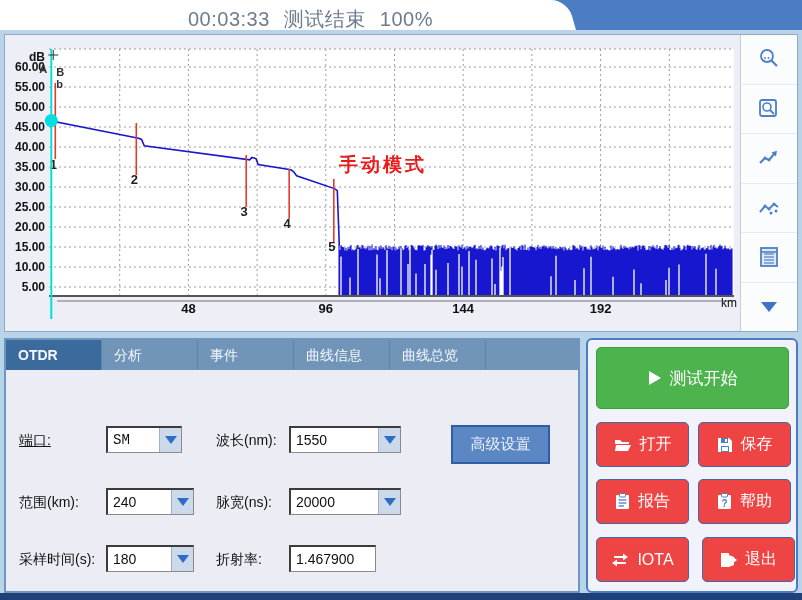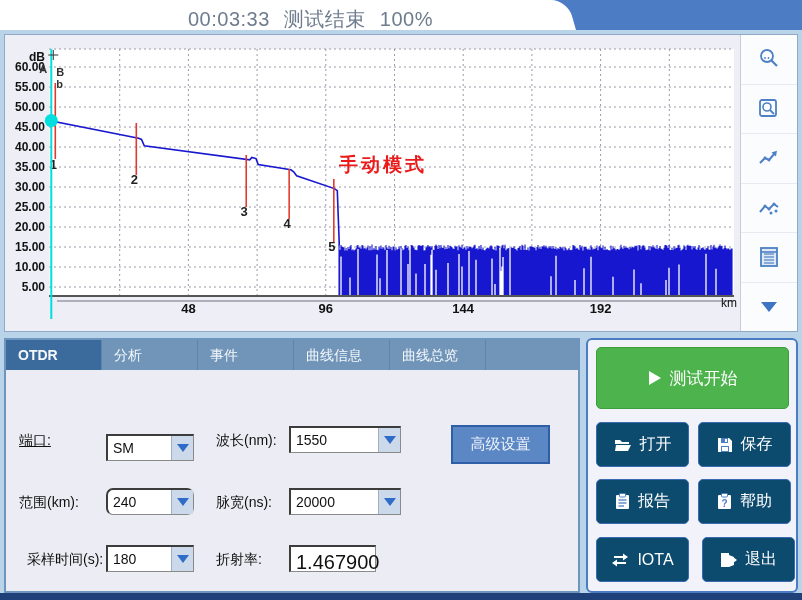--- a/index.html
+++ b/index.html
@@ -39,33 +39,33 @@
          border-right:1px solid #5d84a9; cursor:pointer; white-space:nowrap; }
   .tab.active { background:#3b6b9d; font-weight:bold; }
   #form-area { position:absolute; left:0; top:30px; width:572px; height:221px; }
   .fld-label { position:absolute; font-size:14px; color:#101010; }
   .dropdown { position:absolute; height:27px; background:#ffffff; border:1px solid #8a8a8a;
               border-top:2px solid #3c3c3c; border-left:2px solid #3c3c3c; display:flex; cursor:pointer; }
   .dd-value { flex:1; font-size:14px; color:#101010; padding:4px 0 0 5px; overflow:hidden; }
   .dd-btn { width:22px; background:#ccd9ea; border-left:1px solid #9fb0c6; display:flex; align-items:center; justify-content:center; }
   .dd-arrow { width:0; height:0; border-left:6px solid transparent; border-right:6px solid transparent; border-top:8px solid #2f6cc8; }
   .text-input { position:absolute; height:27px; background:#fff; border:1px solid #8a8a8a;
-                border-top:2px solid #3c3c3c; border-left:2px solid #3c3c3c; font-size:20px; color:#101010;
+                border-top:2px solid #3c3c3c; border-left:2px solid #3c3c3c; font-size:14px; color:#101010;
                 padding:4px 0 0 5px; font-family:"Liberation Sans",sans-serif; }
   #advanced-btn { position:absolute; left:445px; top:55px; width:99px; height:39px; background:#5b87c5;
                   border:2px solid #2d5ea6; color:#eef3fb; font-size:15px; cursor:pointer;
                   font-family:"Liberation Sans",sans-serif; }
 
   
   #actions-panel { position:absolute; left:586px; top:308px; width:212px; height:255px;
                    background:#f2f3fa; border:2px solid #4a7cc4; border-radius:6px; }
   .act-btn { position:absolute; display:flex; align-items:center; justify-content:center; gap:8px;
              border-radius:5px; color:#ffffff; font-size:16px; cursor:pointer; font-family:"Liberation Sans",sans-serif; }
   #btn-start { left:8px; top:7px; width:193px; height:62px; background:#4db34c; border:1px solid #3c9e3c; font-size:17px; }
-  .blue-btn { width:93px; height:45px; background:#0c4a6e; border:1px solid #3a6bb2; }
+  .blue-btn { width:93px; height:45px; background:#ef4444; border:1px solid #3a6bb2; }
   #btn-open   { left:8px;   top:82px;  }
   #btn-save   { left:110px; top:82px;  }
   #btn-report { left:8px;   top:139px; }
   #btn-help   { left:110px; top:139px; }
   #btn-iota   { left:8px;   top:197px; }
   #btn-exit   { left:114px; top:197px; }
   .act-btn svg { flex:0 0 auto; }
 </style>
 </head>
 <body>
@@ -205,51 +205,51 @@
         <div class="tab active">OTDR</div>
         <div class="tab">分析</div>
         <div class="tab">事件</div>
         <div class="tab">曲线信息</div>
         <div class="tab">曲线总览</div>
       </div>
 
       <div id="form-area">
 
         <span class="fld-label" style="left:13px; top:62px;text-decoration:underline;">端口:</span>
-        <div class="dropdown" style="left:100px; top:64px; width:88px;">
+        <div class="dropdown" style="left:100px; top:56px; width:76px;font-family:Liberation Mono, monospace;">
           <span class="dd-value">SM</span>
           <span class="dd-btn">
               <span class="dd-arrow"></span>
             </span>
         </div>
         <span class="fld-label" style="left:210px; top:62px;">波长(nm):</span>
         <div class="dropdown" style="left:283px; top:56px; width:112px;">
           <span class="dd-value">1550</span>
           <span class="dd-btn">
               <span class="dd-arrow"></span>
             </span>
         </div>
         <button id="advanced-btn">高级设置</button>
 
         <span class="fld-label" style="left:13px; top:124px;">范围(km):</span>
-        <div class="dropdown" style="left:100px; top:118px; width:88px;border-radius:7px;">
+        <div class="dropdown" style="left:100px; top:118px; width:88px;">
           <span class="dd-value">240</span>
           <span class="dd-btn">
               <span class="dd-arrow"></span>
             </span>
         </div>
         <span class="fld-label" style="left:210px; top:124px;">脉宽(ns):</span>
         <div class="dropdown" style="left:283px; top:118px; width:112px;">
           <span class="dd-value">20000</span>
           <span class="dd-btn">
               <span class="dd-arrow"></span>
             </span>
         </div>
 
-        <span class="fld-label" style="left:13px; top:181px;margin-left:8px;">采样时间(s):</span>
+        <span class="fld-label" style="left:13px; top:181px;">采样时间(s):</span>
         <div class="dropdown" style="left:100px; top:175px; width:88px;">
           <span class="dd-value">180</span>
           <span class="dd-btn">
               <span class="dd-arrow"></span>
             </span>
         </div>
         <span class="fld-label" style="left:210px; top:181px;">折射率:</span>
         <div class="text-input" style="left:283px; top:175px; width:87px;">1.467900</div>
       </div>
     </div>

